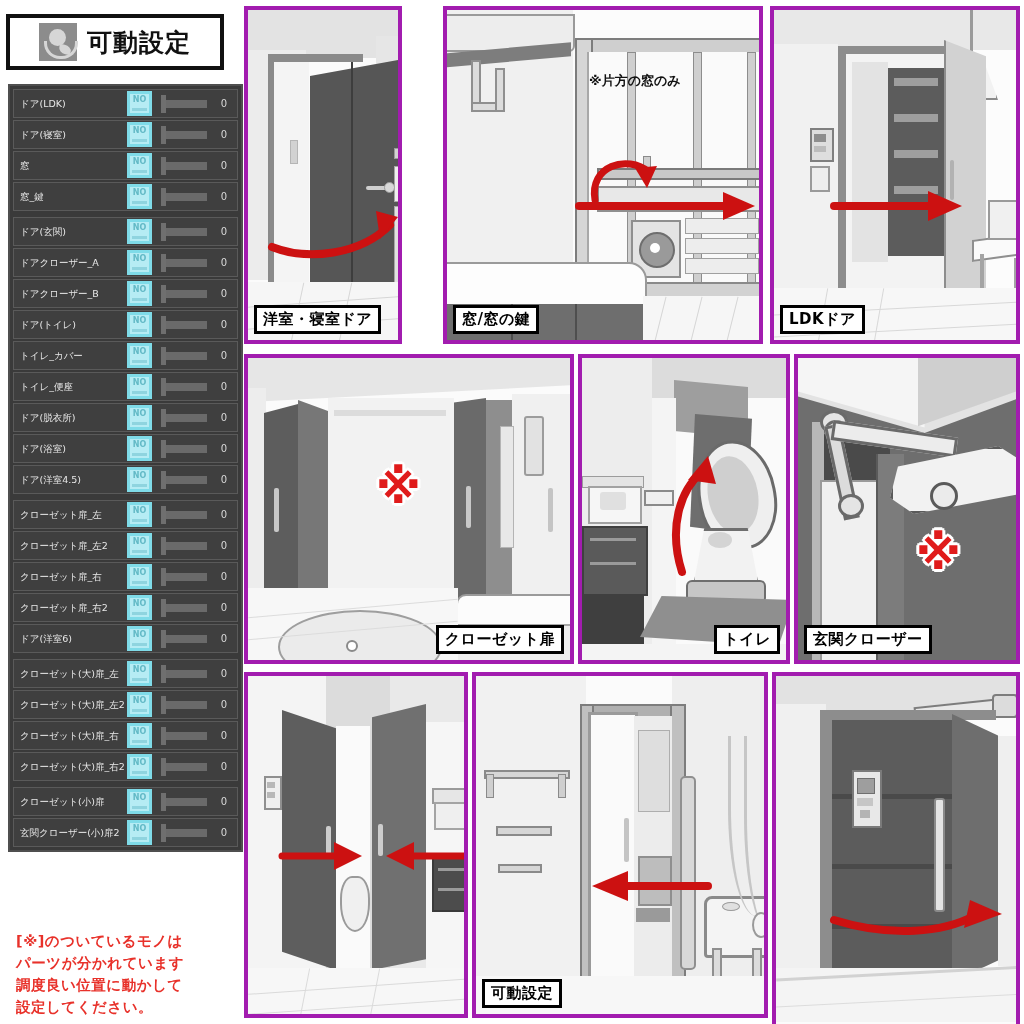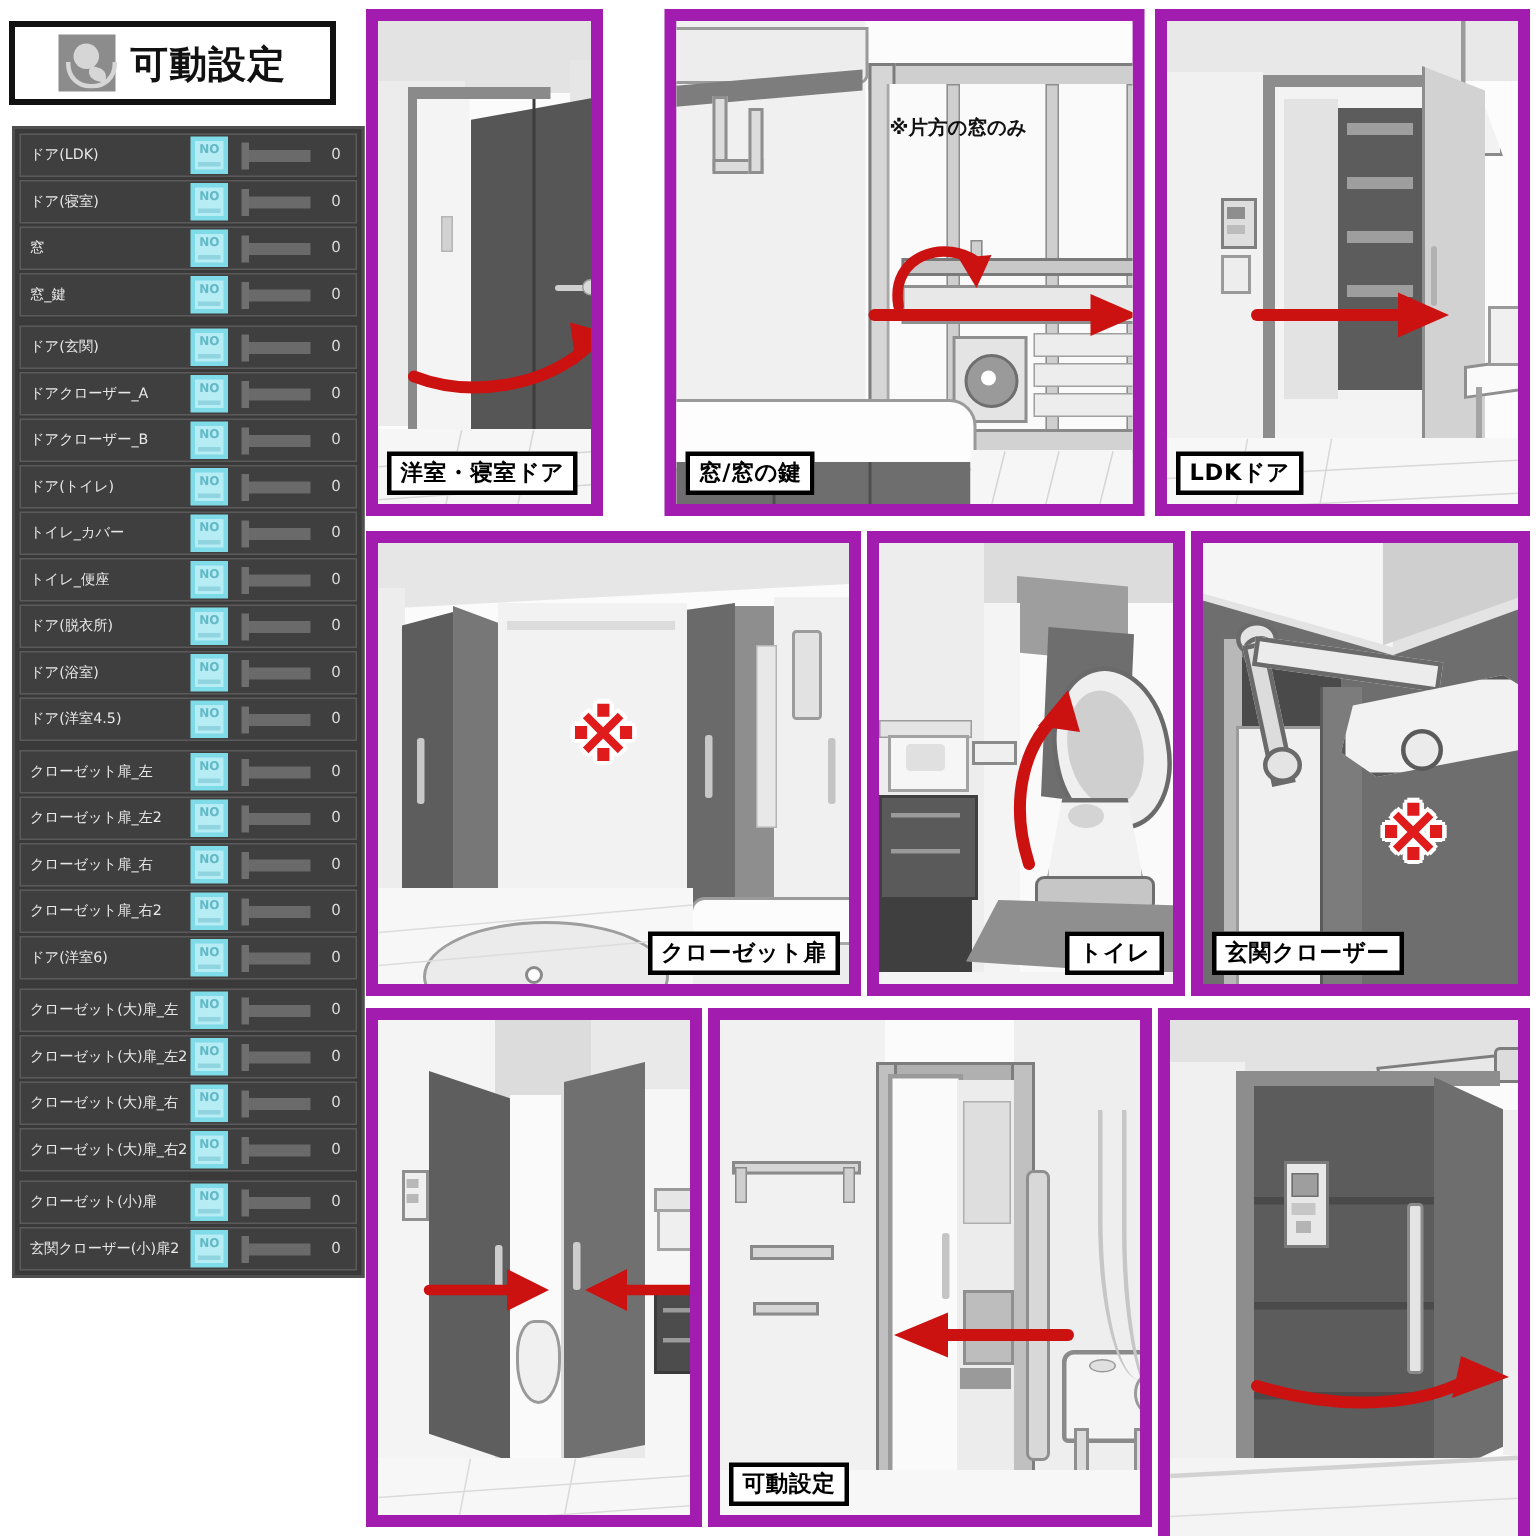--- a/index.html
+++ b/index.html
@@ -114,21 +114,21 @@
     font-weight:bold;
     line-height:22px;
     letter-spacing:0.5px;
     font-family:"DejaVu Sans","Liberation Sans",sans-serif;
   }
 
   
   #gallery{position:absolute;left:236px;top:0;width:788px;height:1024px;}
   .panel{
     position:absolute;
-    border:8px solid #a21caf;
+    border:4px solid #a21caf;
     box-sizing:border-box;
     overflow:hidden;
     background:#f2f2f2;
   }
   .caption{
     position:absolute;
     background:#ffffff;
     border:3px solid #000;
     box-sizing:border-box;
     padding:1px 6px 2px 6px;
@@ -507,20 +507,26 @@
           </div>
         </div>
         <div class="slider">
           <div class="track"></div>
           <div class="knob"></div>
         </div>
         <div class="row-value">0</div>
       </div>
     </div>
 
+  <div id="footer-note">
+    <div>[※]のついているモノは</div>
+    <div>パーツが分かれています</div>
+    <div>調度良い位置に動かして</div>
+    <div>設定してください。</div>
+  </div>
 </div>
 
 <div id="gallery">
 
   <div class="panel" style="left:8px;top:6px;width:158px;height:338px;">
     <div class="sh" style="left:0;top:0;width:100%;height:100%;background:#fbfbfb;"></div>
     <div class="sh" style="left:0;top:0;width:100%;height:48px;background:#e3e3e3;"></div>
     <div class="sh" style="left:0;top:40px;width:58px;height:230px;background:#ececec;"></div>
     <div class="sh" style="left:128px;top:26px;width:56px;height:300px;background:#e6e6e6;"></div>
     <div class="sh" style="left:20px;top:44px;width:8px;height:255px;background:#8a8a8a;"></div>

